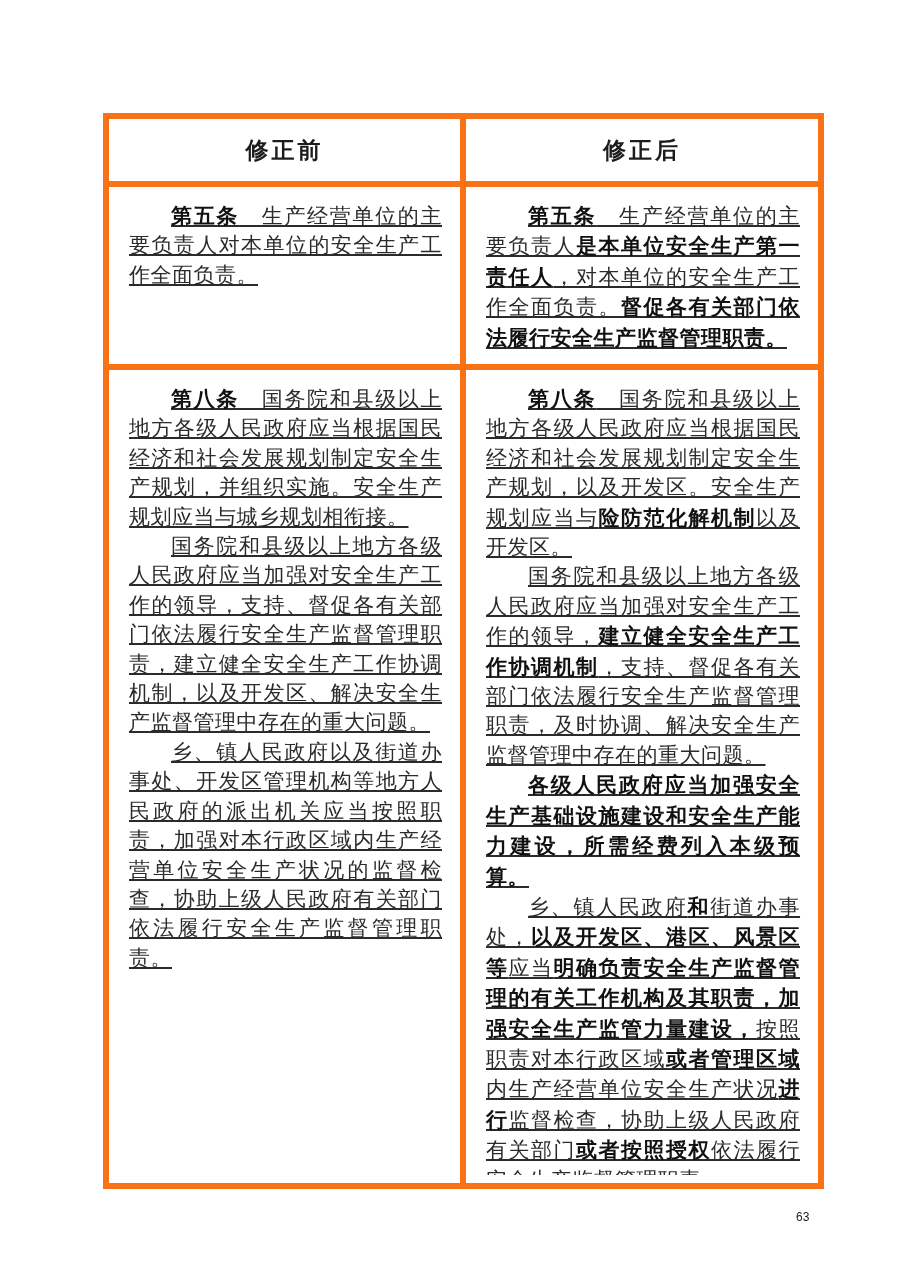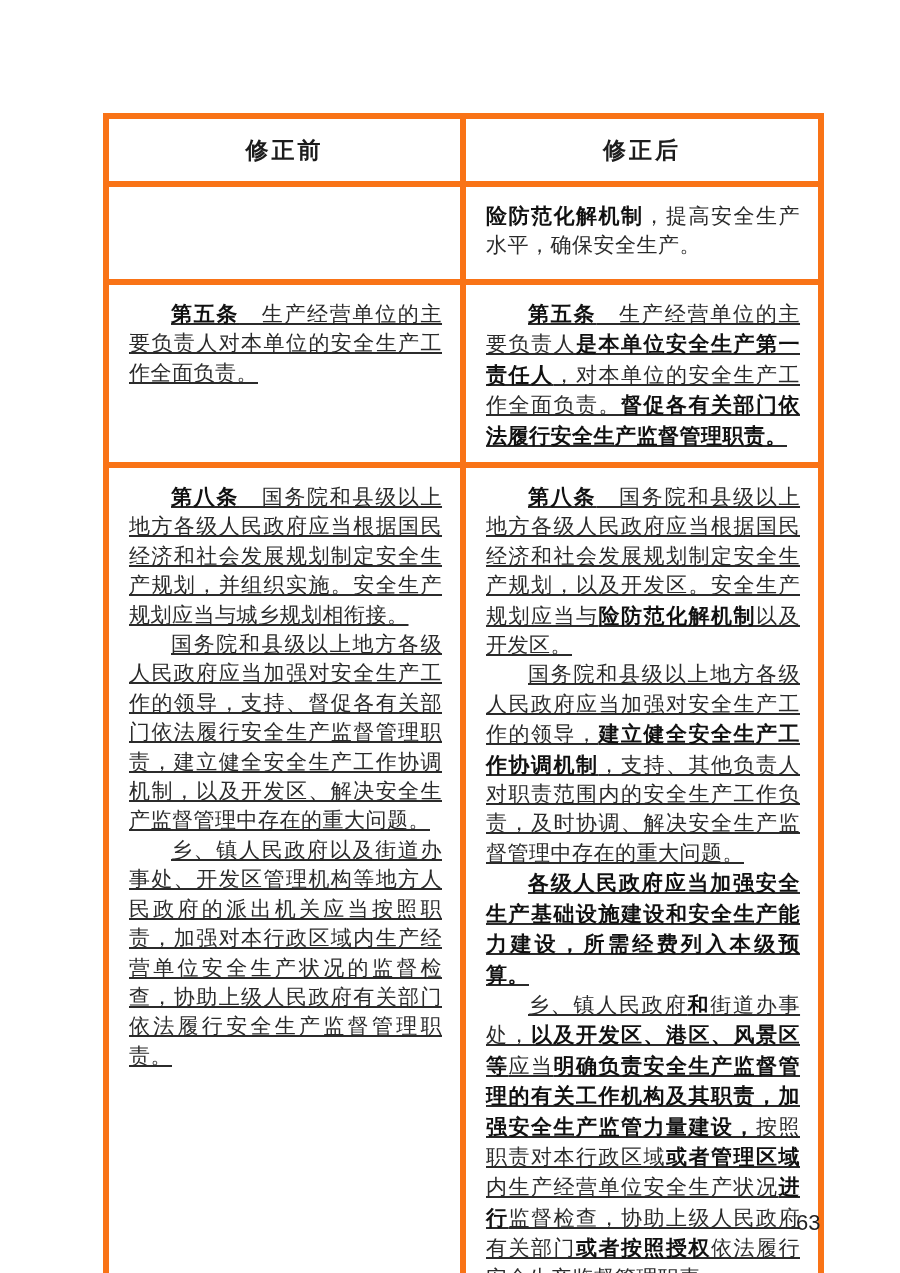--- a/index.html
+++ b/index.html
@@ -61,49 +61,39 @@
   .seg-b {
     font-family: "Liberation Sans", "DejaVu Sans", sans-serif;
     font-weight: 700;
     color: #111111;
   }
   .page-number {
     position: absolute;
     left: 796px;
     top: 1210px;
     font-family: "Liberation Sans", "DejaVu Sans", sans-serif;
-    font-size: 22px;
+    font-size: 12px;
     color: #222222;
   }
 </style>
 </head>
 <body>
 
 <table class="doc-table">
   <colgroup>
     <col class="col-left">
     <col class="col-right">
   </colgroup>
   <thead>
     <tr>
       <th>修正前</th>
       <th>修正后</th>
     </tr>
   </thead>
   <tbody>
-      <tr class="row-0">
-        <td>
-          <div class="cell-inner"></div>
-        </td>
-        <td>
-          <div class="cell-inner">
-            <p class="para"><span class="seg seg-b">险防范化解机制</span><span class="seg">，提高安全生产水平，确保安全生产。</span></p>
-          </div>
-        </td>
-      </tr>
       <tr class="row-1">
         <td>
           <div class="cell-inner">
             <p class="para indent"><span class="seg seg-b">第五条</span><span class="seg">　生产经营单位的主要负责人对本单位的安全生产工作全面负责。</span></p>
           </div>
         </td>
         <td>
           <div class="cell-inner">
             <p class="para indent"><span class="seg seg-b">第五条</span><span class="seg">　生产经营单位的主要负责人</span><span class="seg seg-b">是本单位安全生产第一责任人</span><span class="seg">，对本单位的安全生产工作全面负责。</span><span class="seg seg-b">督促各有关部门依法履行安全生产监督管理职责。</span></p>
           </div>
@@ -113,21 +103,21 @@
         <td>
           <div class="cell-inner">
             <p class="para indent"><span class="seg seg-b">第八条</span><span class="seg">　国务院和县级以上地方各级人民政府应当根据国民经济和社会发展规划制定安全生产规划，并组织实施。安全生产规划应当与城乡规划相衔接。</span></p>
             <p class="para indent"><span class="seg">国务院和县级以上地方各级人民政府应当加强对安全生产工作的领导，支持、督促各有关部门依法履行安全生产监督管理职责，建立健全安全生产工作协调机制，以及开发区、解决安全生产监督管理中存在的重大问题。</span></p>
             <p class="para indent"><span class="seg">乡、镇人民政府以及街道办事处、开发区管理机构等地方人民政府的派出机关应当按照职责，加强对本行政区域内生产经营单位安全生产状况的监督检查，协助上级人民政府有关部门依法履行安全生产监督管理职责。</span></p>
           </div>
         </td>
         <td>
           <div class="cell-inner">
             <p class="para indent"><span class="seg seg-b">第八条</span><span class="seg">　国务院和县级以上地方各级人民政府应当根据国民经济和社会发展规划制定安全生产规划，以及开发区。安全生产规划应当与</span><span class="seg seg-b">险防范化解机制</span><span class="seg">以及开发区。</span></p>
-            <p class="para indent"><span class="seg">国务院和县级以上地方各级人民政府应当加强对安全生产工作的领导，</span><span class="seg seg-b">建立健全安全生产工作协调机制</span><span class="seg">，支持、其他负责人对职责范围内的安全生产工作负责，及时协调、解决安全生产监督管理中存在的重大问题。</span></p>
+            <p class="para indent"><span class="seg">国务院和县级以上地方各级人民政府应当加强对安全生产工作的领导，</span><span class="seg seg-b">建立健全安全生产工作协调机制</span><span class="seg">，支持、督促各有关部门依法履行安全生产监督管理职责，及时协调、解决安全生产监督管理中存在的重大问题。</span></p>
             <p class="para indent"><span class="seg seg-b">各级人民政府应当加强安全生产基础设施建设和安全生产能力建设，所需经费列入本级预算。</span></p>
             <p class="para indent"><span class="seg">乡、镇人民政府</span><span class="seg seg-b">和</span><span class="seg">街道办事处，</span><span class="seg seg-b">以及开发区、港区、风景区等</span><span class="seg">应当</span><span class="seg seg-b">明确负责安全生产监督管理的有关工作机构及其职责，加强安全生产监管力量建设，</span><span class="seg">按照职责对本行政区域</span><span class="seg seg-b">或者管理区域</span><span class="seg">内生产经营单位安全生产状况</span><span class="seg seg-b">进行</span><span class="seg">监督检查，协助上级人民政府有关部门</span><span class="seg seg-b">或者按照授权</span><span class="seg">依法履行安全生产监督管理职责。</span></p>
             <p class="para indent"><span class="seg seg-b">县级以上地方各级人民政府应当组织有关部门建立完善安全风险评估与论证机制，按照安全风险管</span></p>
           </div>
         </td>
       </tr>
     </tbody>
 </table>
 
 <div class="page-number">63</div>

